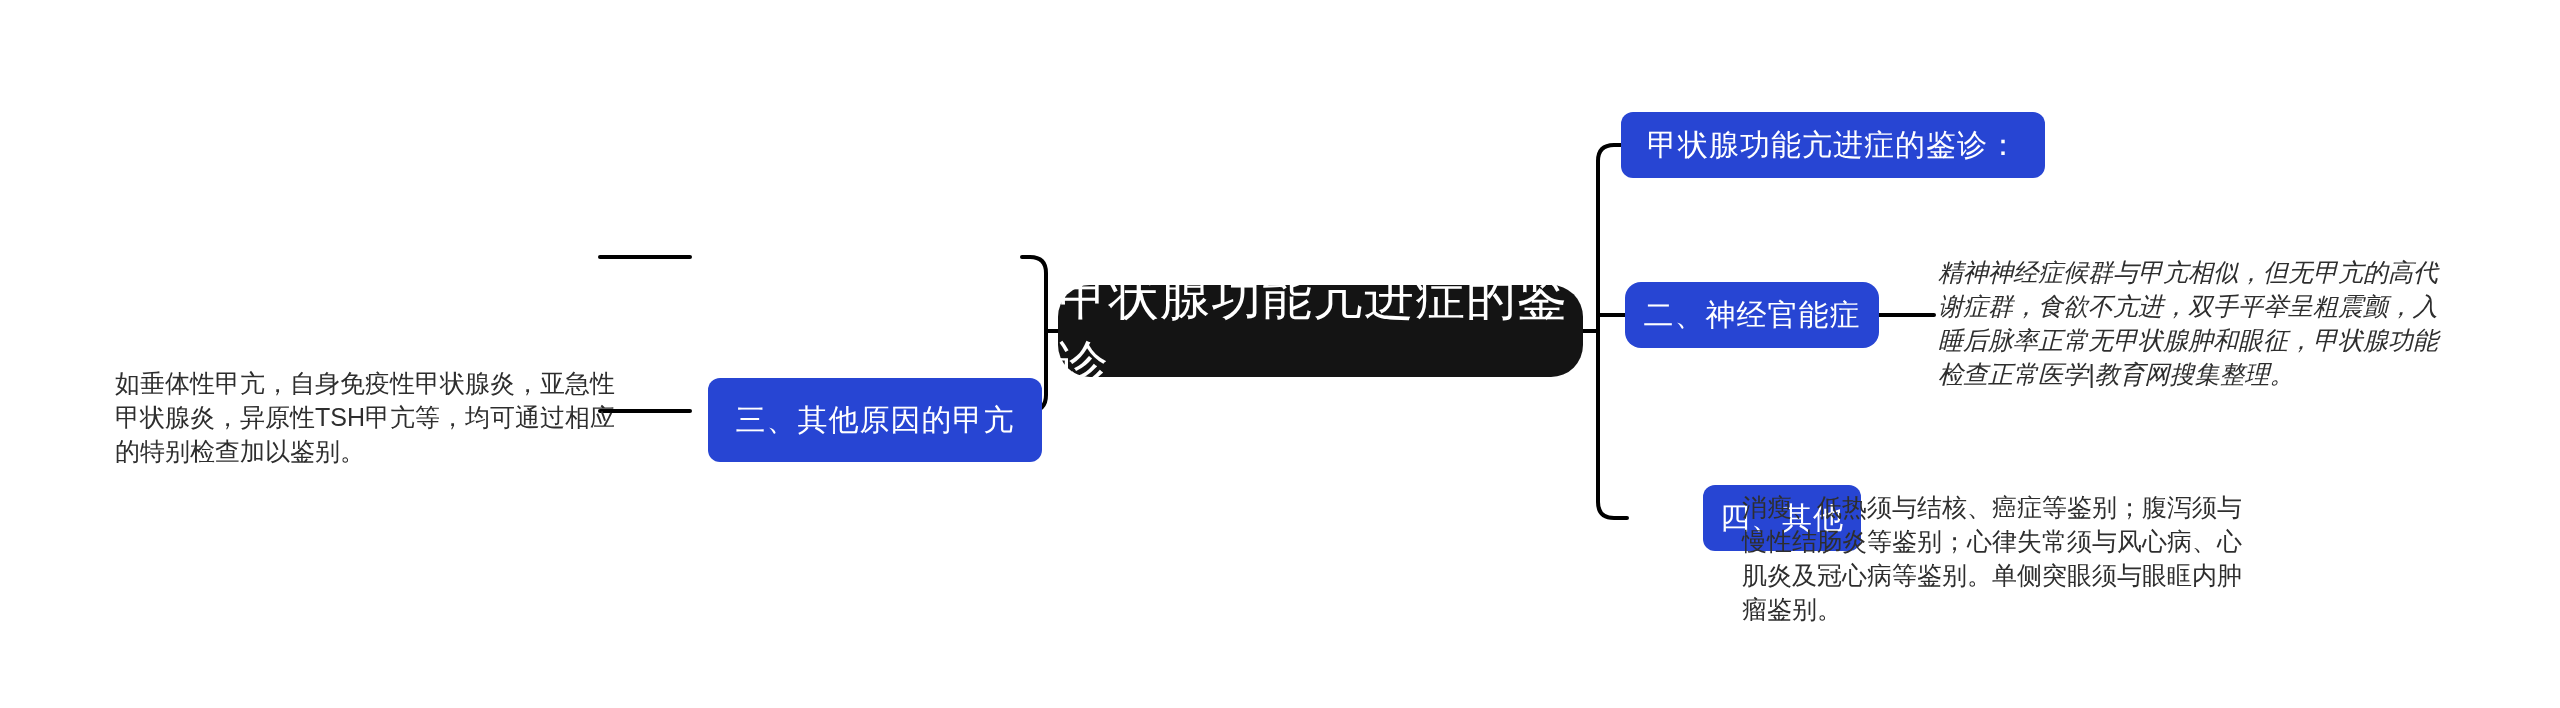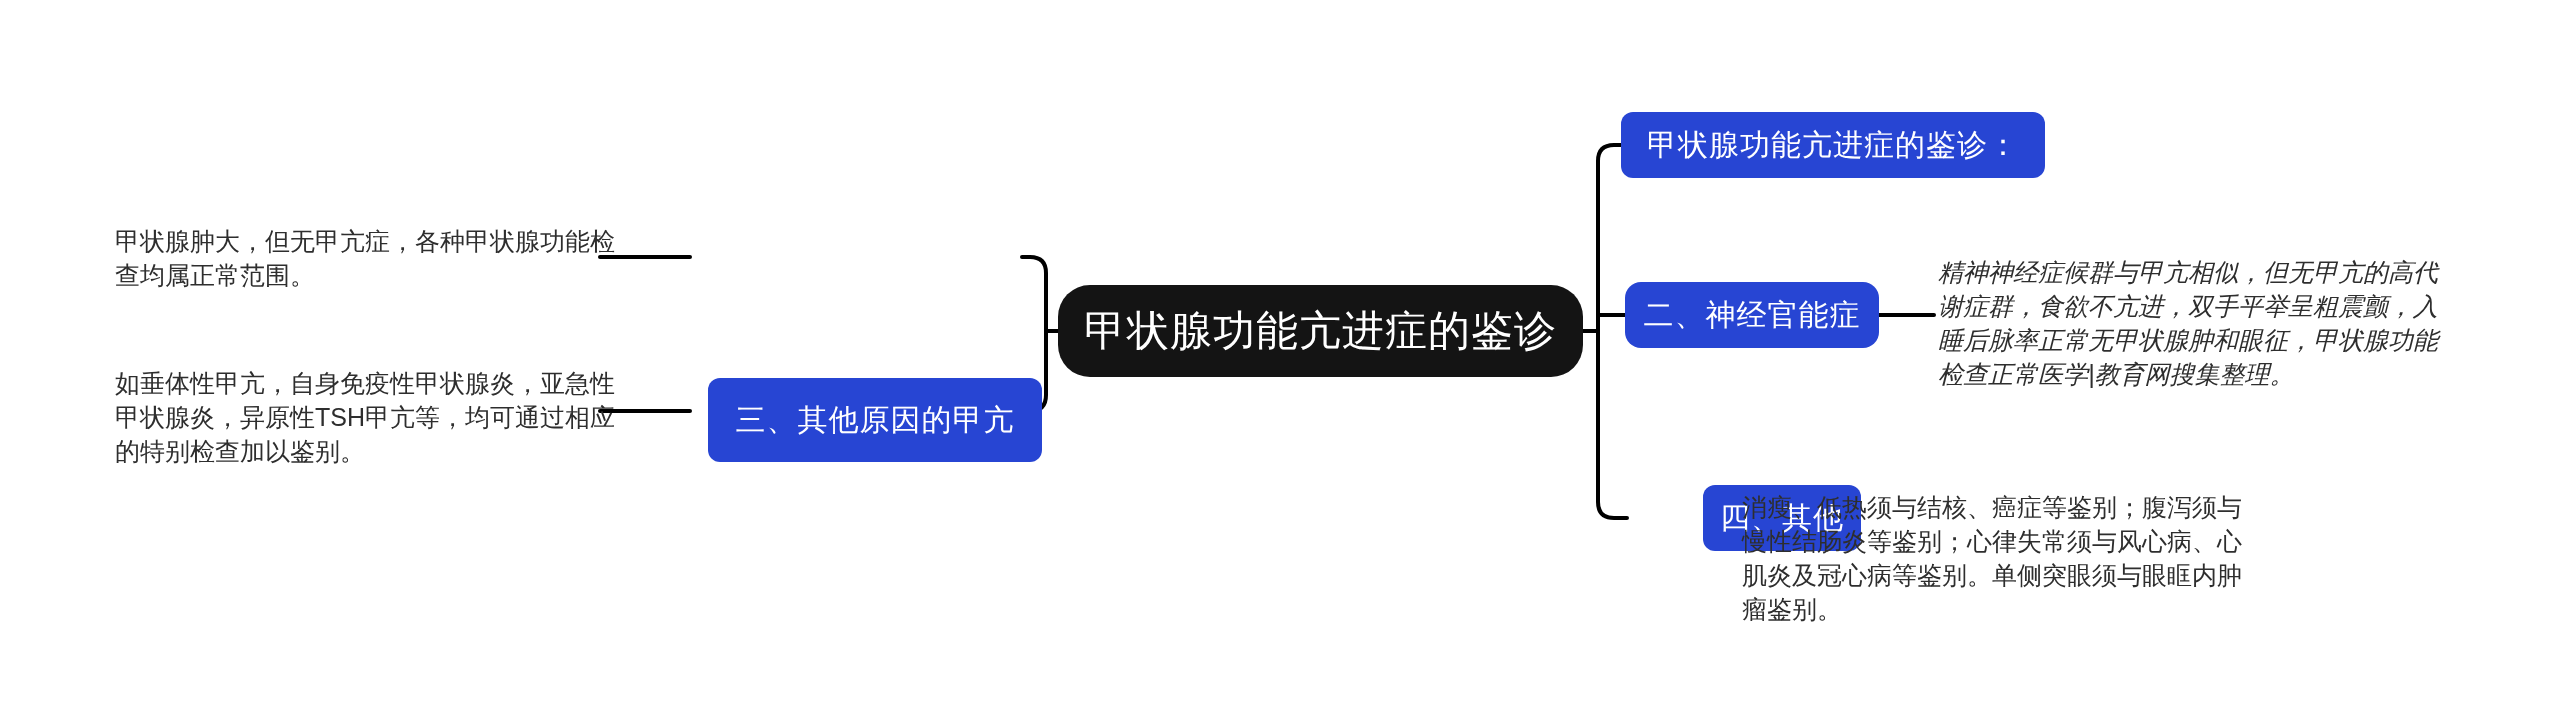--- a/index.html
+++ b/index.html
@@ -41,21 +41,21 @@
   }
   .node.blue{
     background:var(--blue);
     border-radius:12px;
     font-size:30px;
     letter-spacing:1px;
   }
   .node.black{
     background:var(--black);
     border-radius:32px;
-    font-size:42px;
+    font-size:50px;
     letter-spacing:1px;
   }
   .note{
     position:absolute;
     font-size:25px;
     line-height:34px;
     color:var(--text);
     white-space:pre-line;
     text-align:left;
   }
@@ -70,22 +70,20 @@
     <path d="M 1046 331 L 1060 331"></path>
     <path d="M 1581 331 L 1598 331"></path>
     <path d="M 1623 145 L 1614 145 Q 1598 145 1598 161 L 1598 502 Q 1598 518 1614 518 L 1627 518"></path>
     <path d="M 1598 315 L 1627 315"></path>
     <path d="M 1879 315 L 1934 315"></path>
     <path d="M 1785 518 L 1839 518"></path>
     <path d="M 600 257 L 690 257"></path>
     <path d="M 600 411 L 690 411"></path>
   </svg>
 
-  <div class="note" style="left:115px;top:224px;width:560px;">甲状腺肿大，但无甲亢症，各种甲状腺功能检
-查均属正常范围。</div>
 
   <div class="note" style="left:115px;top:366px;width:560px;">如垂体性甲亢，自身免疫性甲状腺炎，亚急性
 甲状腺炎，异原性TSH甲亢等，均可通过相应
 的特别检查加以鉴别。</div>
 
 
   <div class="node blue" style="left:688px;top:378px;width:334px;height:84px;margin-left:20px;">
     <span>三、其他原因的甲亢</span>
   </div>
 

